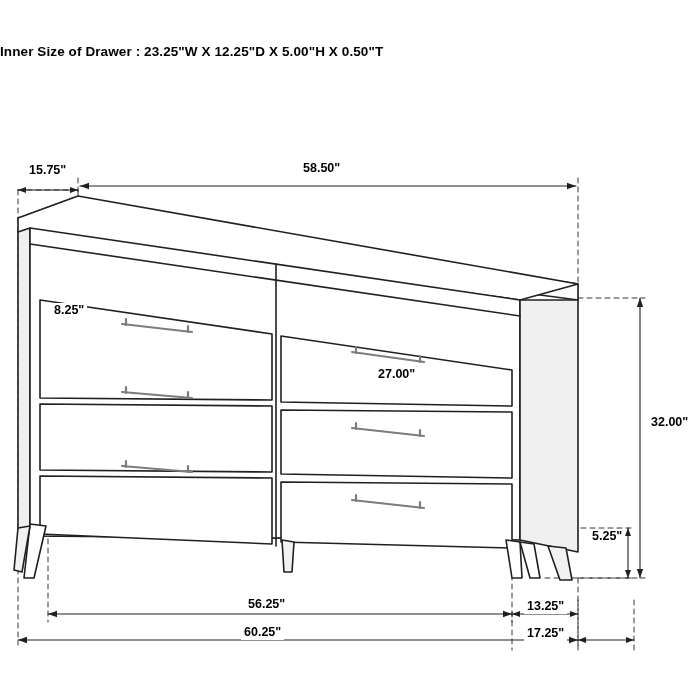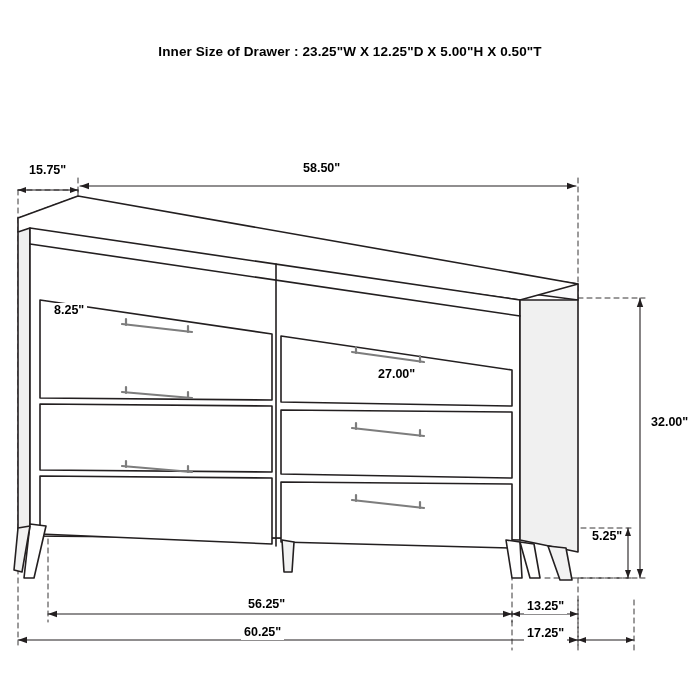--- a/index.html
+++ b/index.html
@@ -18,21 +18,20 @@
   #stage {
     position: relative;
     width: 700px;
     height: 700px;
   }
   .title {
     position: absolute;
     top: 44px;
     left: 0;
     width: 700px;
-    text-align: center;
     font-size: 13.5px;
     font-weight: bold;
     letter-spacing: 0.1px;
   }
   svg.diagram {
     position: absolute;
     top: 0;
     left: 0;
     width: 700px;
     height: 700px;

